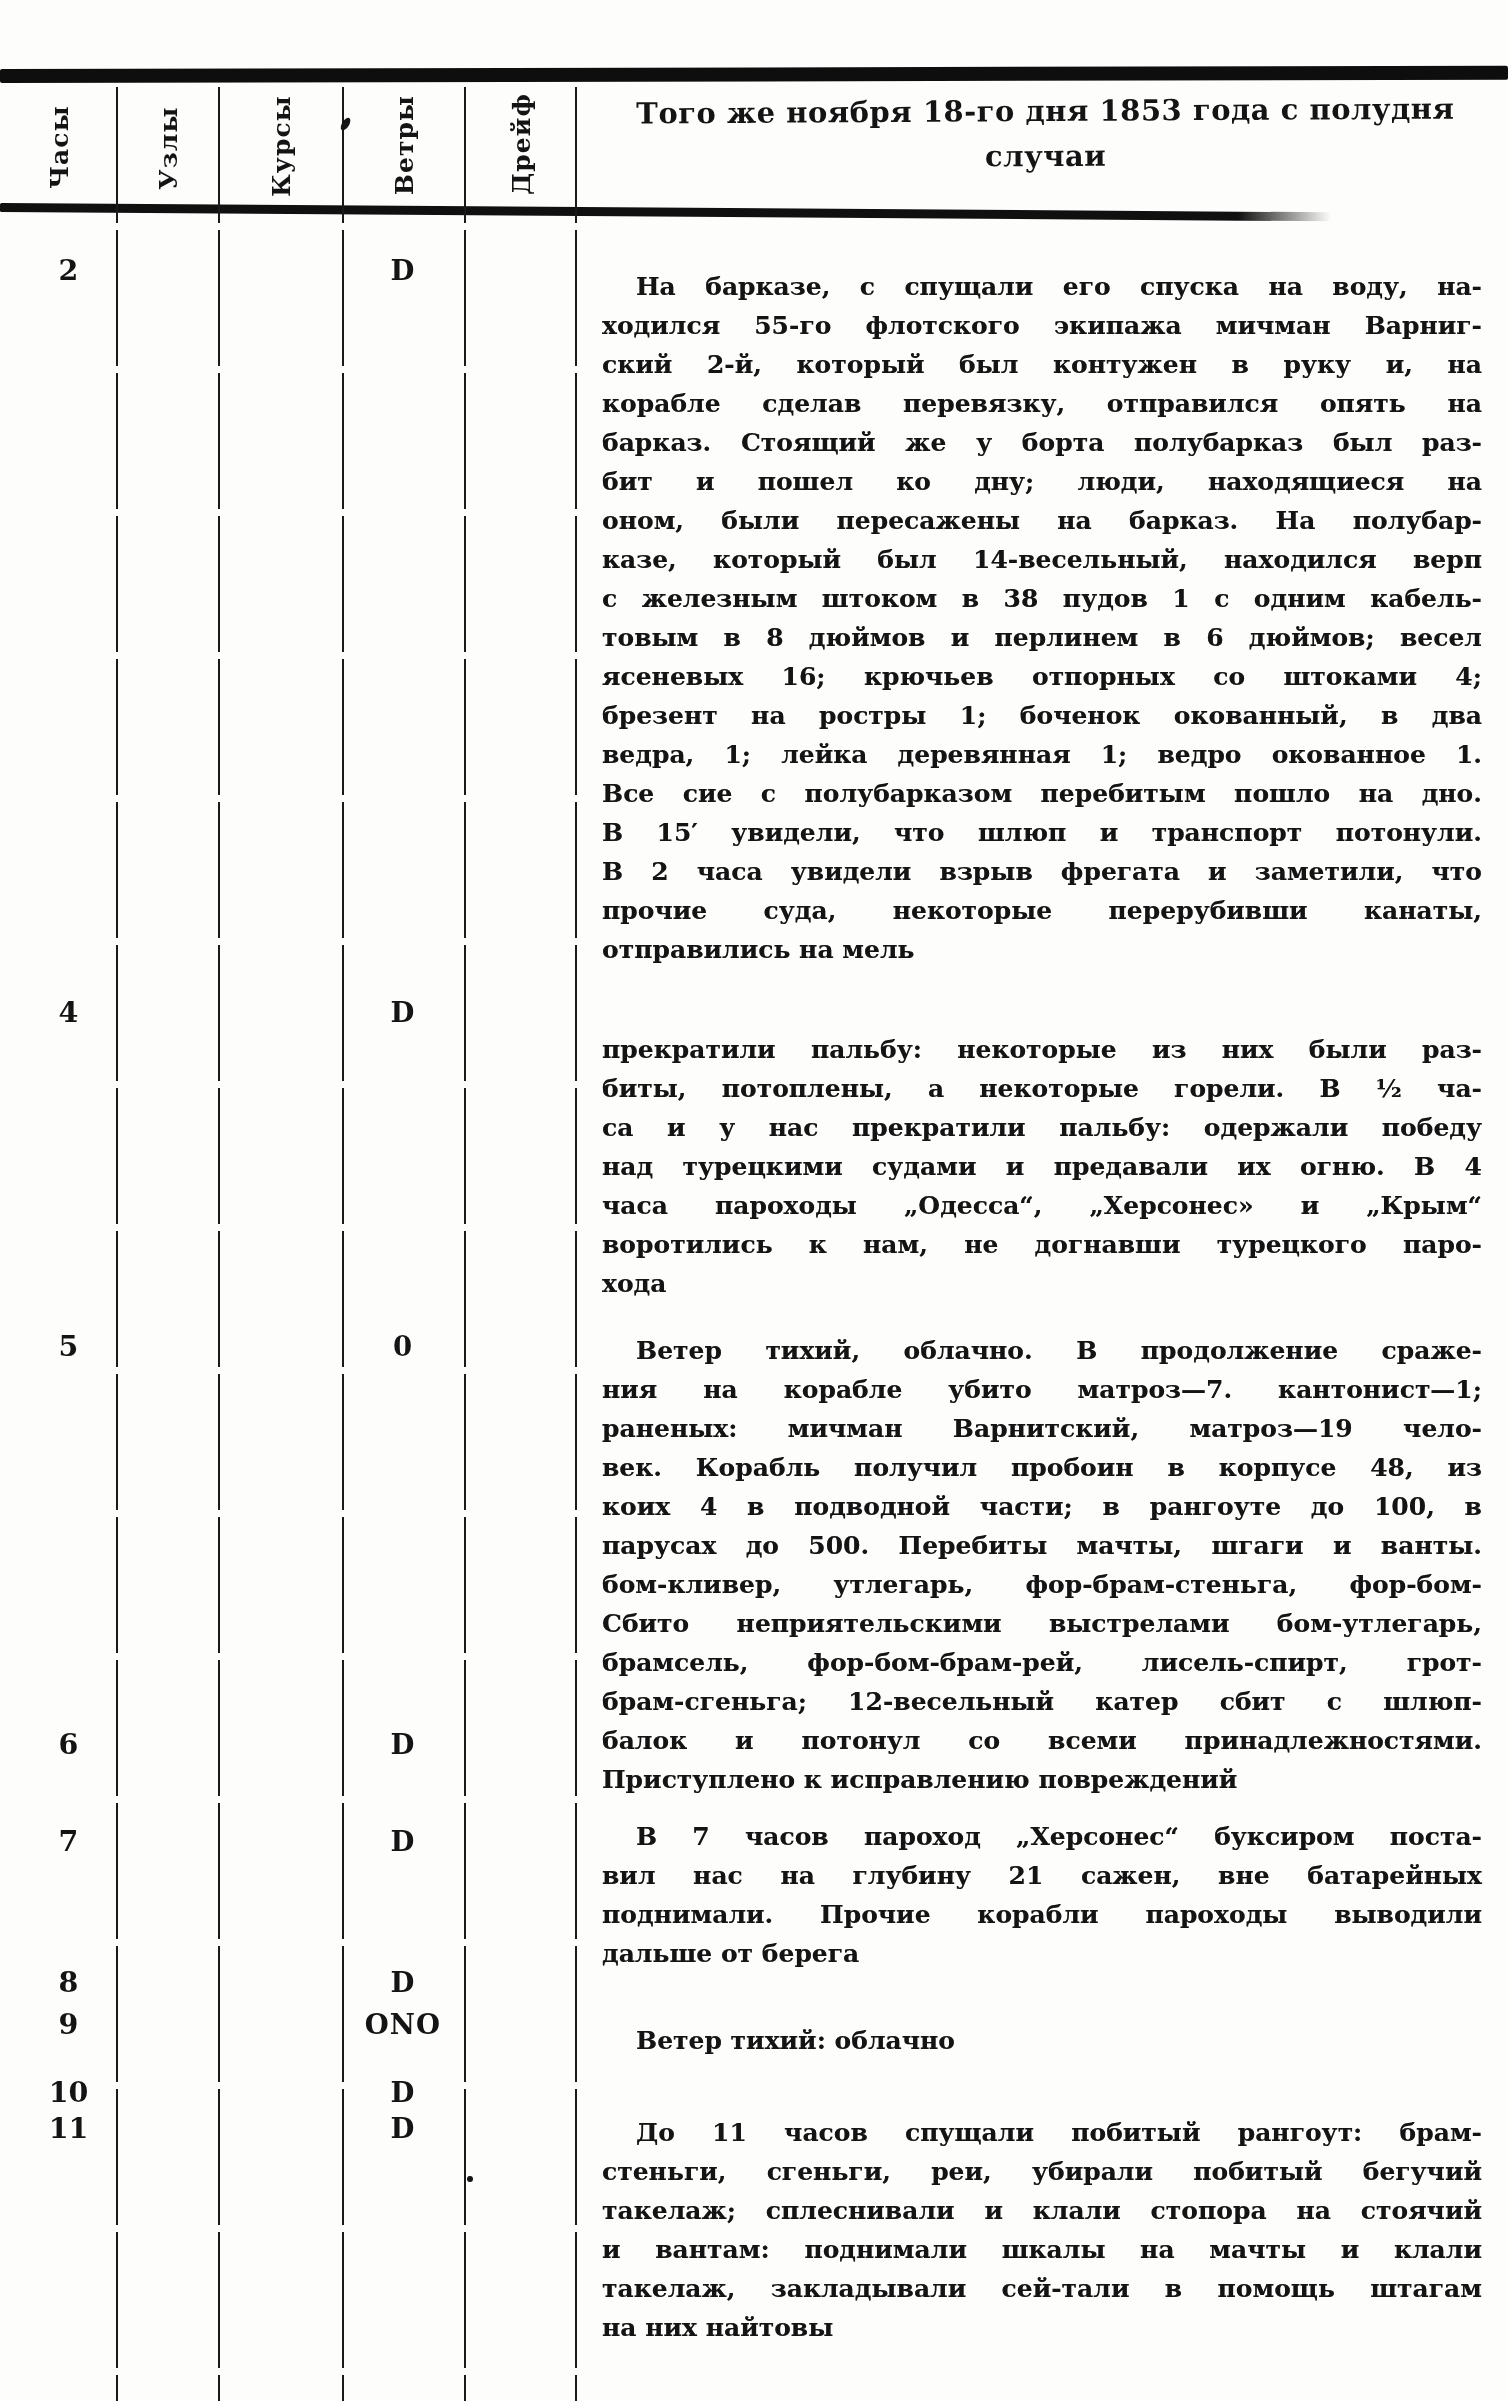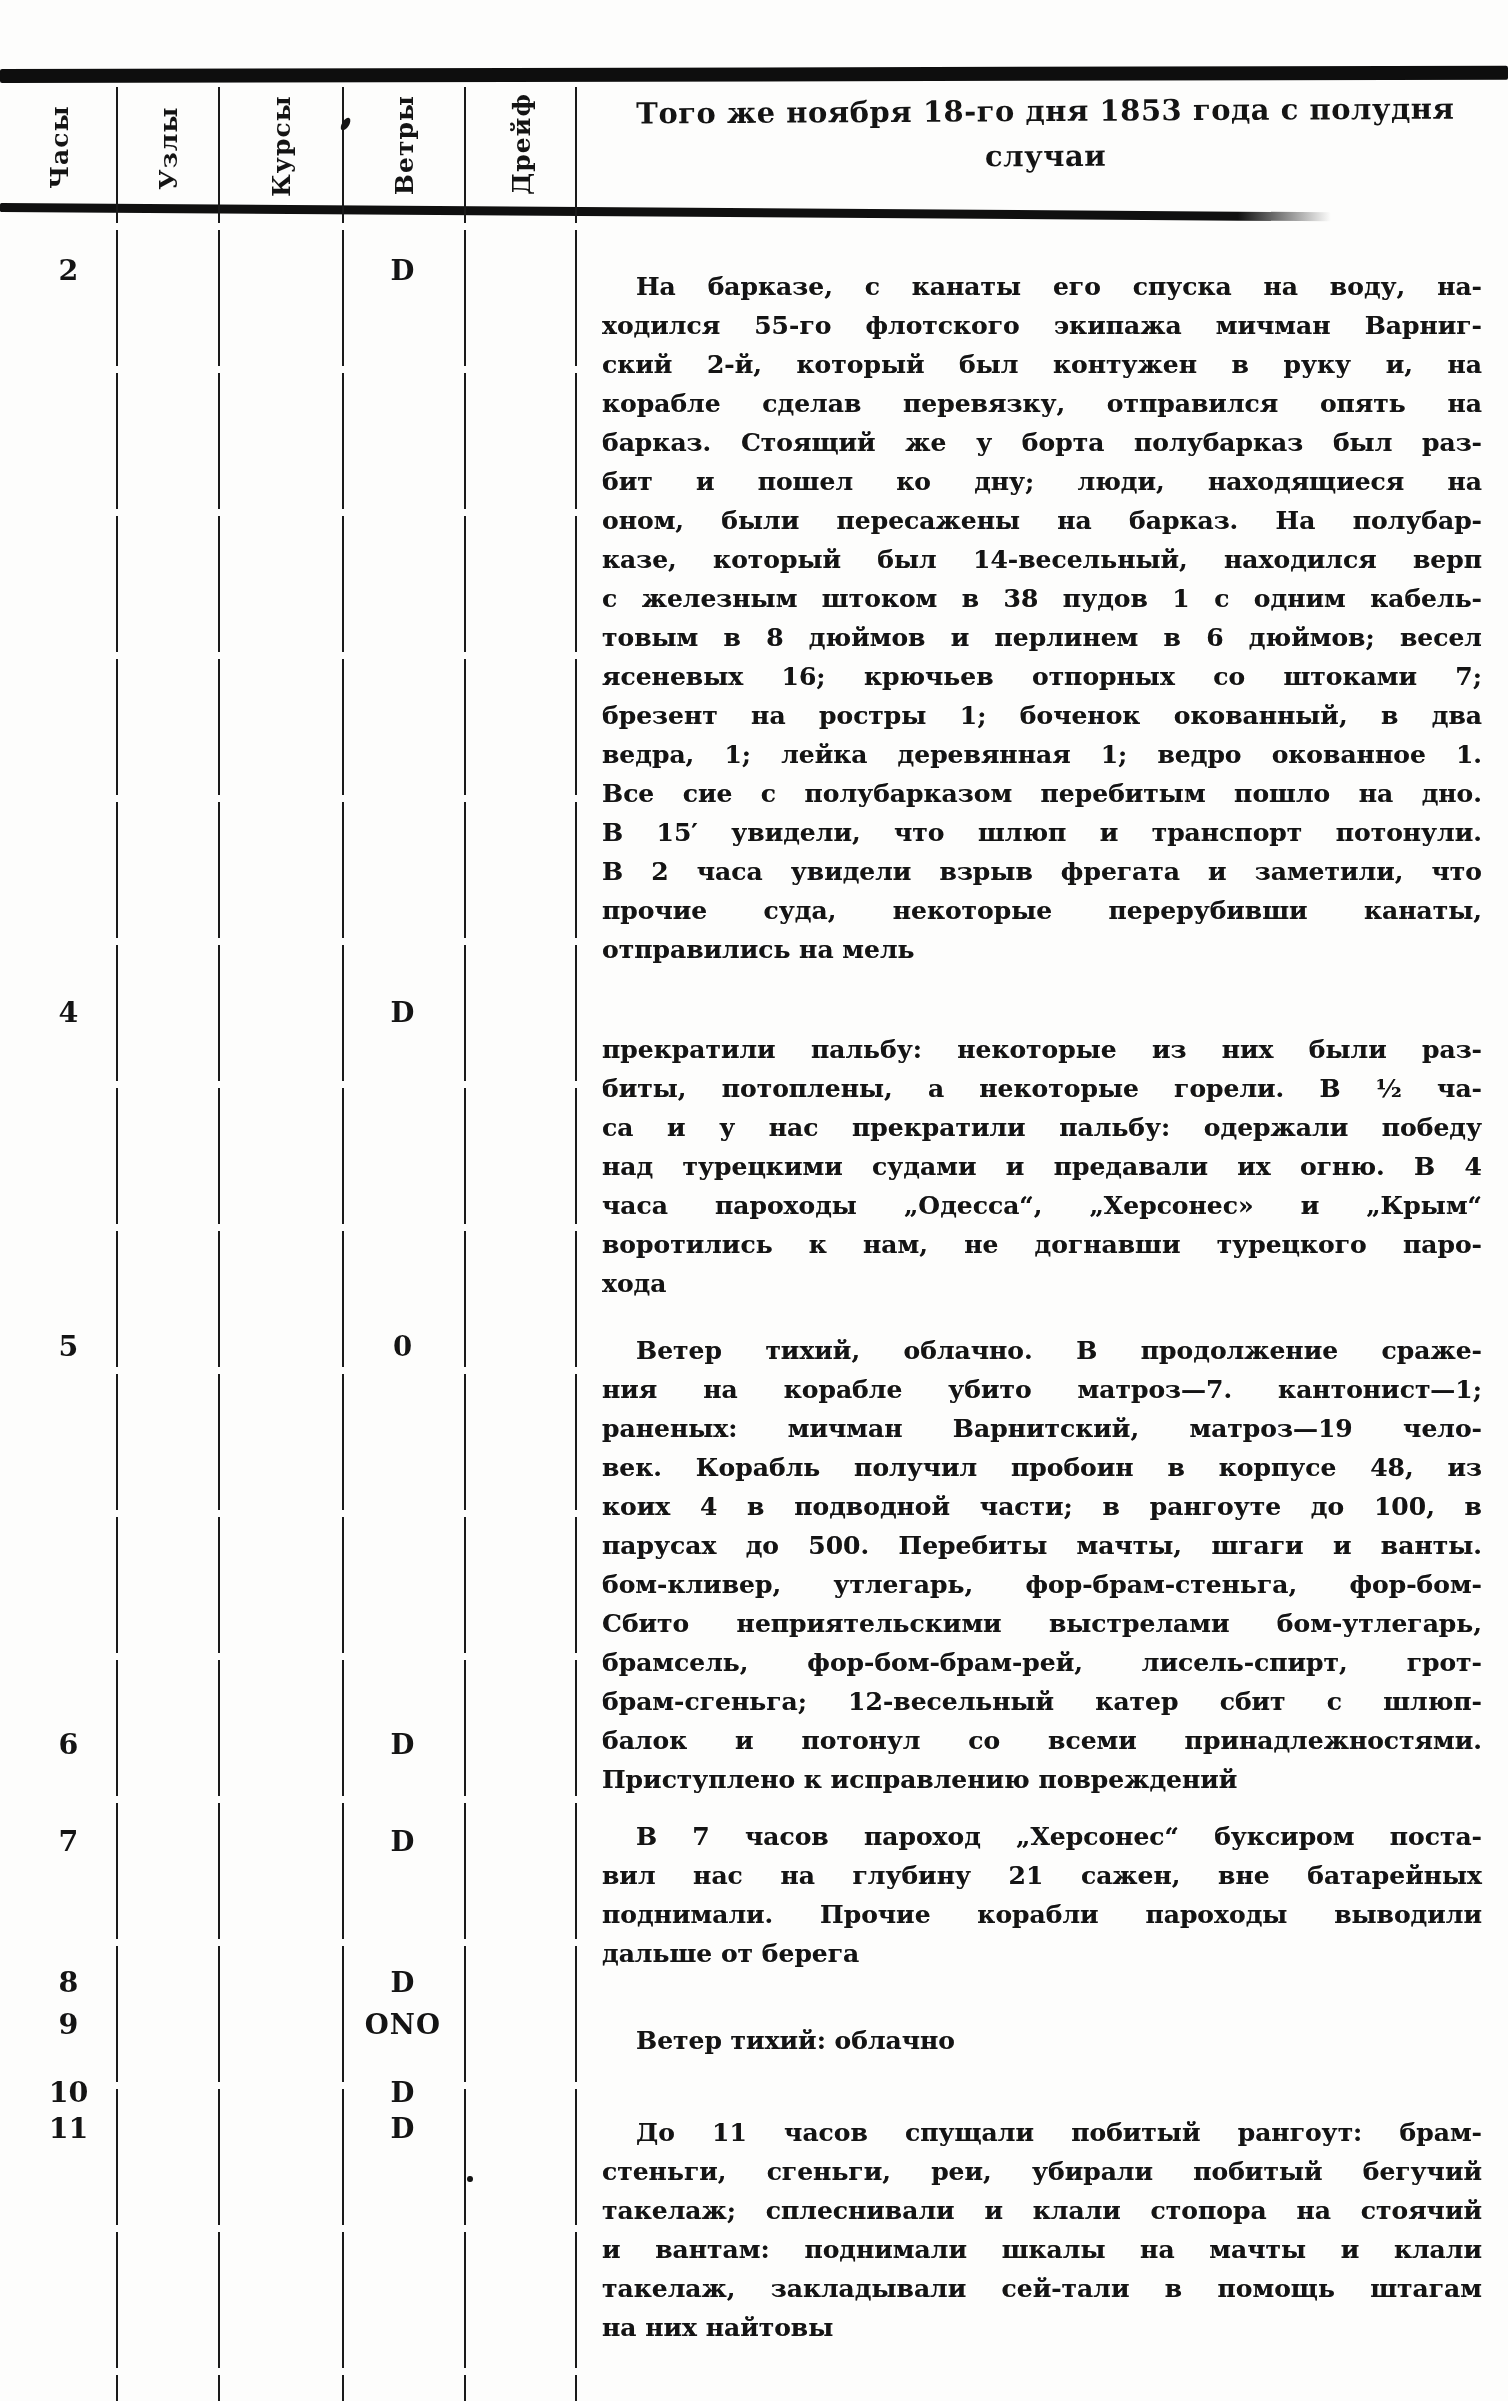--- a/index.html
+++ b/index.html
@@ -152,31 +152,31 @@
   <div class="wind-cell" style="top:993px">D</div>
   <div class="wind-cell" style="top:1327px">0</div>
   <div class="wind-cell" style="top:1725px">D</div>
   <div class="wind-cell" style="top:1822px">D</div>
   <div class="wind-cell" style="top:1963px">D</div>
   <div class="wind-cell" style="top:2005px">ONO</div>
   <div class="wind-cell" style="top:2073px">D</div>
   <div class="wind-cell" style="top:2109px">D</div>
 
   <div class="para" style="top:267px">
-    <div class="tline first">На барказе, с канаты его  спуска на  воду, на-</div>
+    <div class="tline first">На барказе, с спущали его  спуска на  воду, на-</div>
     <div class="tline">ходился 55-го флотского экипажа мичман Варниг-</div>
     <div class="tline">ский 2-й, который был  контужен  в  руку и, на</div>
     <div class="tline">корабле сделав  перевязку,  отправился  опять на</div>
     <div class="tline">барказ. Стоящий же у борта полубарказ был раз-</div>
     <div class="tline">бит и  пошел  ко  дну;  люди,  находящиеся  на</div>
     <div class="tline">оном, были пересажены  на барказ.  На полубар-</div>
     <div class="tline">казе, который  был  14-весельный,  находился верп</div>
     <div class="tline">с железным штоком в 38 пудов 1 с одним кабель-</div>
     <div class="tline">товым в 8 дюймов и перлинем в 6 дюймов; весел</div>
-    <div class="tline">ясеневых 16; крючьев  отпорных  со  штоками 7;</div>
+    <div class="tline">ясеневых 16; крючьев  отпорных  со  штоками 4;</div>
     <div class="tline">брезент на ростры  1;  боченок  окованный, в два</div>
     <div class="tline">ведра, 1; лейка деревянная 1; ведро  окованное 1.</div>
     <div class="tline">Все сие с полубарказом перебитым пошло на дно.</div>
     <div class="tline">В 15′ увидели, что шлюп и транспорт  потонули.</div>
     <div class="tline">В 2 часа увидели взрыв фрегата  и заметили, что</div>
     <div class="tline">прочие  суда,  некоторые  перерубивши  канаты,</div>
     <div class="tline end">отправились на мель</div>
   </div>
 
   <div class="para" style="top:1030px">

